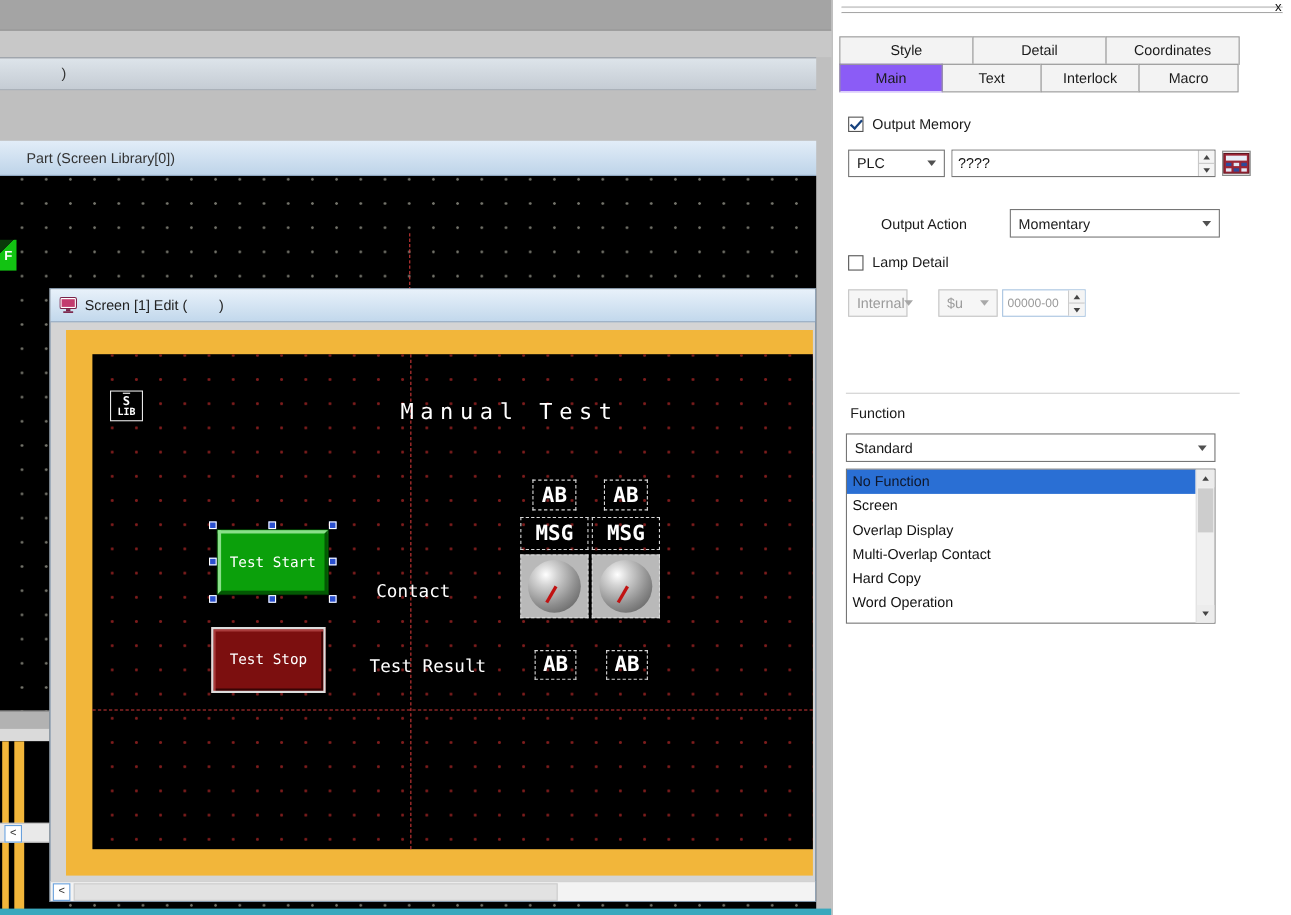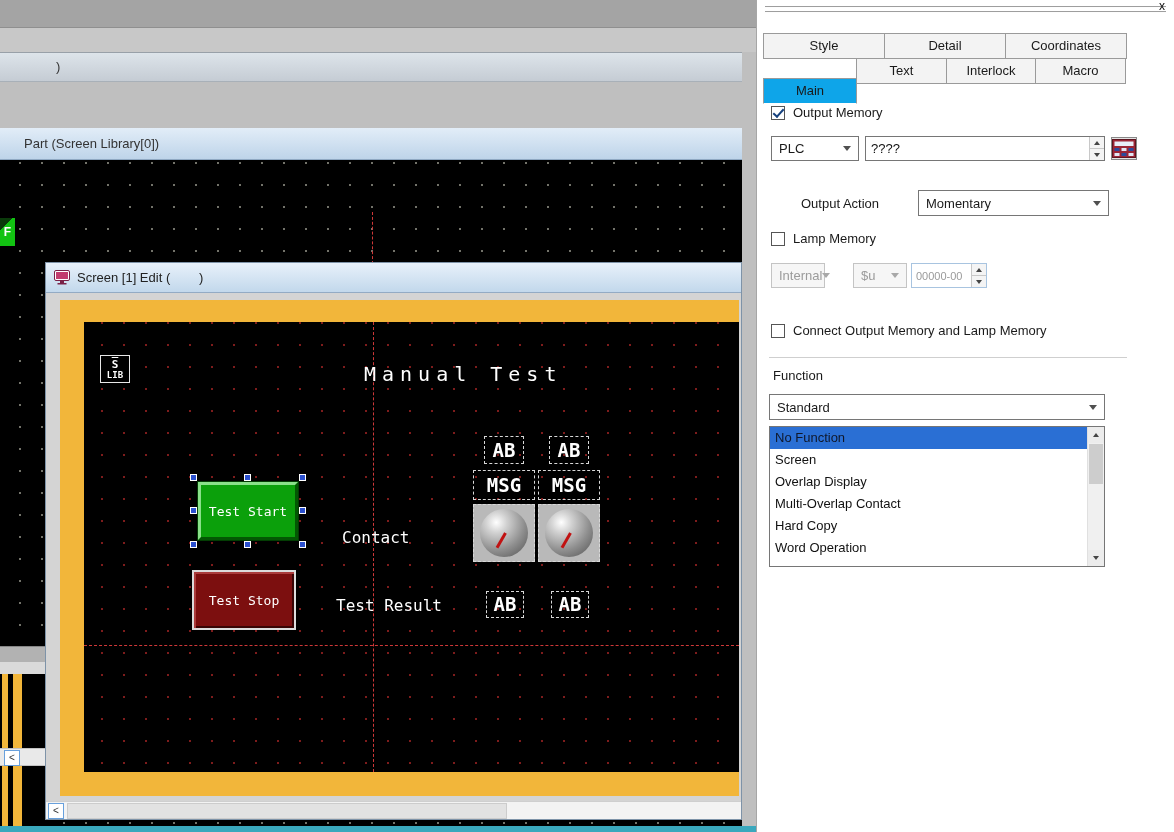--- a/index.html
+++ b/index.html
@@ -67,21 +67,21 @@
 
   
   .panel{position:absolute;left:756px;top:0;width:418px;height:832px;background:#fff;border-left:1px solid #a6a6a6;font-size:13px;color:#1a1a1a;}
   .grip{position:absolute;left:8px;right:8px;height:2px;border-top:1px solid #9e9e9e;border-bottom:1px solid #fdfdfd;}
   .g1{top:6px;} .g2{top:11px;}
   .panel-close{position:absolute;top:-1px;right:5px;width:14px;height:14px;font-size:12px;color:#111;text-align:center;cursor:default;}
   .tabs{position:absolute;left:6px;top:33px;width:366px;}
   .tabrow{display:flex;}
   .tabrow.row2{margin-top:-1px;}
   .tab{height:26px;line-height:24px;text-align:center;border:1px solid #9a9a9a;background:#f3f3f3;margin-right:-1px;}
-  .tab.active{background:#0ea5e9;border-bottom-color:#fff;position:relative;z-index:2;margin-top:20px;}
+  .tab.active{background:#8b5cf6;border-bottom-color:#fff;position:relative;z-index:2;}
   .w122{width:122px;} .w94{width:94px;} .w91{width:91px;} .w90{width:90px;}
   .cbrow{position:absolute;left:14px;display:flex;align-items:flex-end;gap:8px;}
   .cb{width:14px;height:14px;background:#fff;border:1px solid #555;position:relative;flex:0 0 auto;}
   .cb.checked::after{content:"";position:absolute;left:1px;top:2px;width:9px;height:4px;border-left:2px solid #17427e;border-bottom:2px solid #17427e;transform:rotate(-48deg);}
   .combo{position:absolute;background:#fff;border:1px solid #767676;display:flex;align-items:center;justify-content:space-between;padding:0 7px;}
   .chev{width:0;height:0;border-left:4px solid transparent;border-right:4px solid transparent;border-top:5px solid #505050;flex:0 0 auto;}
   .combo.disabled{background:#f6f6f6;color:#9b9b9b;border-color:#c4c4c4;}
   .combo.disabled .chev{border-top-color:#a8a8a8;}
   .field-wrap{position:absolute;border:1px solid #767676;background:#fff;display:flex;}
   .field{flex:1;min-width:0;border:none;outline:none;font:13px "Liberation Sans",sans-serif;padding:0 5px;color:#111;}
@@ -266,21 +266,21 @@
     </button>
 
     <div class="plabel" style="left:44px;top:196px;">Output Action</div>
     <div class="combo" style="left:161px;top:190px;width:191px;height:26px;">
       <span>Momentary</span>
       <span class="chev"></span>
     </div>
 
     <div class="cbrow" style="top:231px;">
       <span class="cb"></span>
-      <span>Lamp Memory</span>
+      <span>Lamp Detail</span>
     </div>
 
     <div class="combo disabled" style="left:14px;top:263px;width:54px;height:25px;">
       <span>Internal</span>
       <span class="chev"></span>
     </div>
     <div class="combo disabled" style="left:96px;top:263px;width:54px;height:25px;">
       <span>$u</span>
       <span class="chev"></span>
     </div>
@@ -289,24 +289,20 @@
       <div class="spincol">
         <div class="spinbtn">
             <i class="tri-up"></i>
           </div>
         <div class="spinbtn">
             <i class="tri-down"></i>
           </div>
       </div>
     </div>
 
-    <div class="cbrow" style="top:323px;">
-      <span class="cb"></span>
-      <span>Connect Output Memory and Lamp Memory</span>
-    </div>
 
     <div class="divider"></div>
 
     <div class="plabel" style="left:16px;top:368px;">Function</div>
     <div class="combo" style="left:12px;top:394px;width:336px;height:26px;">
       <span>Standard</span>
       <span class="chev"></span>
     </div>
 
     <div class="listbox">

